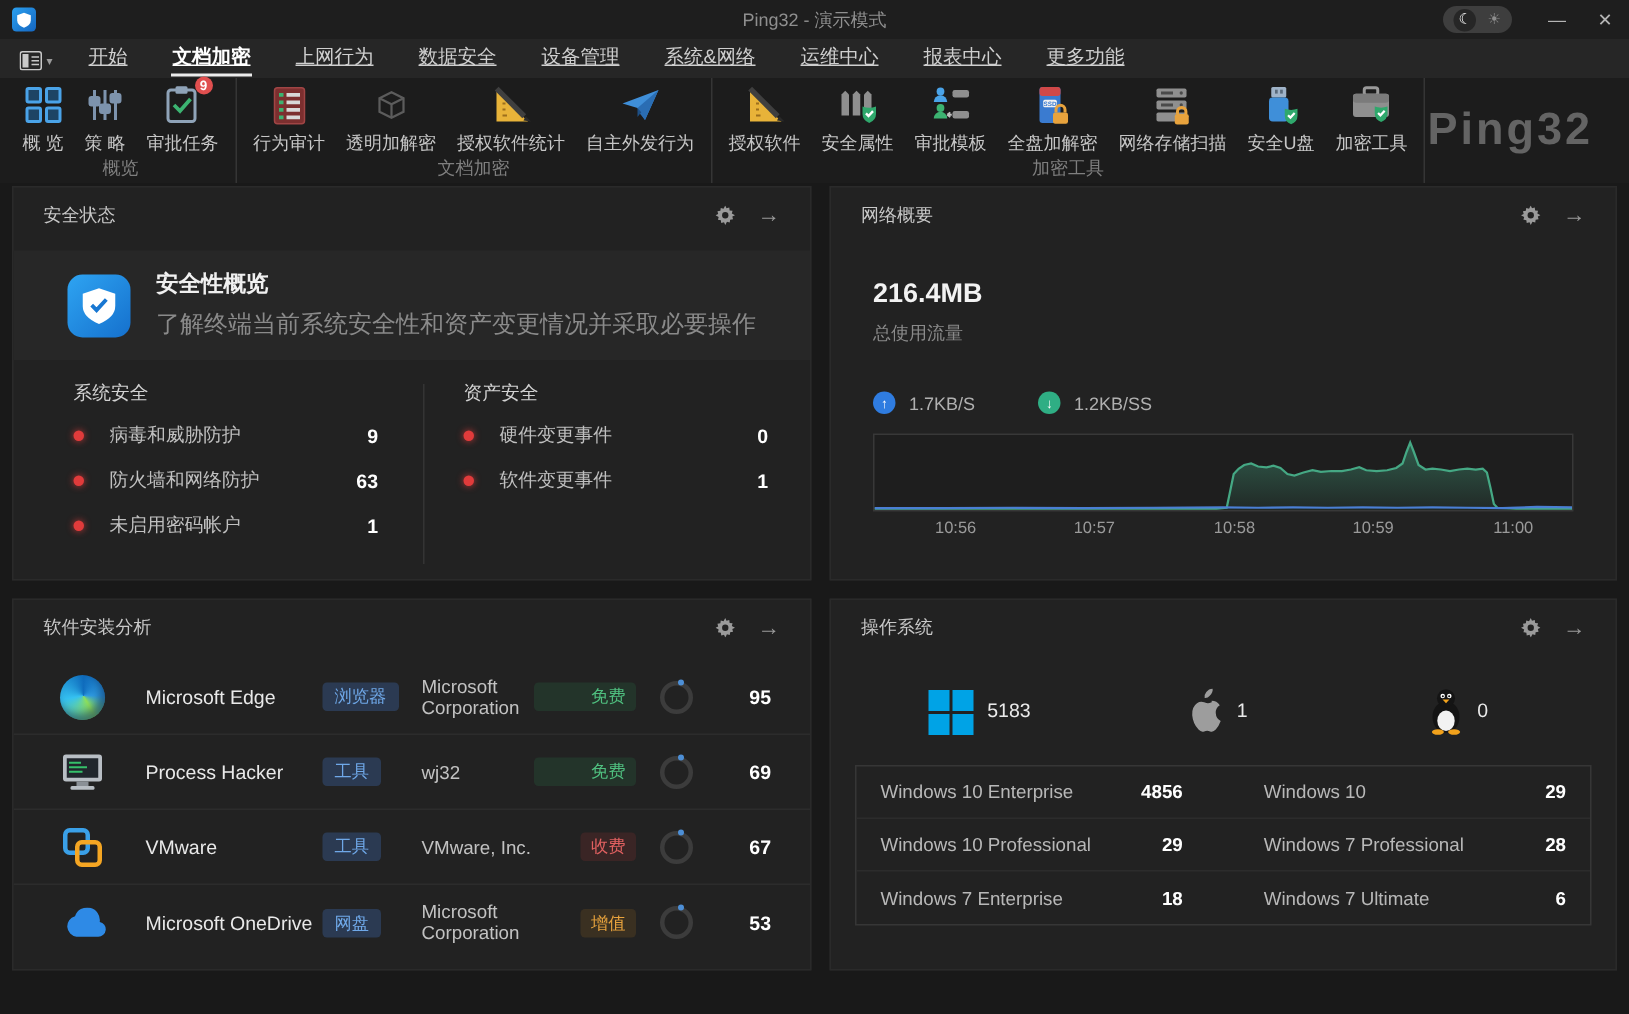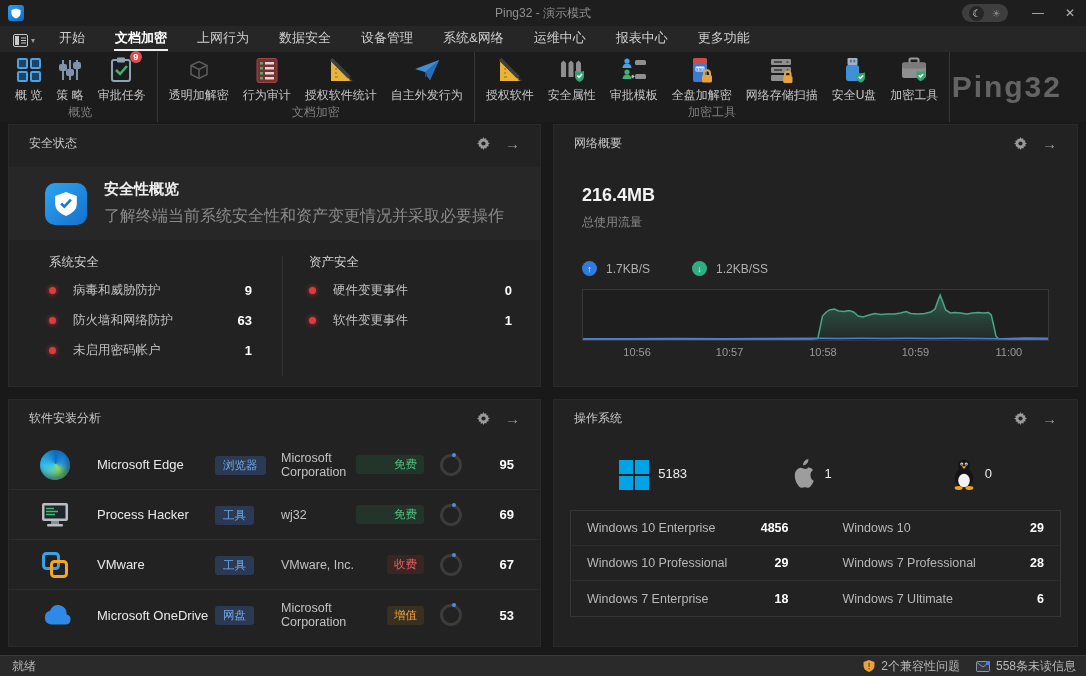--- a/index.html
+++ b/index.html
@@ -12,21 +12,21 @@
   .win-title{position:absolute;left:0;right:0;text-align:center;font-size:12px;color:#8f8f8f;}
   .controls{margin-left:auto;display:flex;align-items:center;z-index:2;}
   .theme-pill{width:46px;height:18px;border-radius:9px;background:#3e3e3e;display:flex;align-items:center;justify-content:space-evenly;margin-right:14px;cursor:pointer;}
   .moon{width:15px;height:15px;border-radius:50%;background:#262626;color:#f2f2f2;font-size:10px;line-height:15px;text-align:center;}
   .sun{color:#8d8d8d;font-size:10px;}
   .wbtn{width:32px;height:26px;text-align:center;line-height:26px;color:#b5b5b5;font-size:12px;cursor:pointer;}
 
   
   .tabbar{height:26px;background:#262626;display:flex;align-items:flex-end;padding:0 4px;flex:none;}
   .menu-btn{display:flex;align-items:center;gap:3px;padding:0 9px 5px 9px;cursor:pointer;}
-  .tab{padding:0 15px 5px;font-size:13px;color:#cfcfcf;position:relative;cursor:pointer;white-space:nowrap;}
+  .tab{padding:0 15px 5px;font-size:13px;color:#cfcfcf;position:relative;cursor:pointer;white-space:nowrap;text-decoration:underline;}
   .tab.active{color:#ffffff;font-weight:700;}
   .tab.active::after{content:"";position:absolute;left:14px;right:14px;bottom:1px;height:2px;background:#ececec;}
 
   
   .ribbon{height:70px;background:#1c1c1c;display:flex;padding:0 0 0 4px;flex:none;}
   .rgroup{display:flex;flex-direction:column;border-right:1px solid #353535;padding:0 4px;}
   .g-items{flex:1;display:flex;align-items:center;}
   .ritem{display:flex;flex-direction:column;align-items:center;gap:2px;padding:3px 7px 0;cursor:pointer;position:relative;}
   .ricon{height:30px;display:flex;align-items:center;justify-content:center;position:relative;}
   .rlabel{font-size:12px;color:#c6c6c6;white-space:nowrap;}
@@ -189,42 +189,42 @@
           <span class="rlabel">审批任务</span>
         </div>
       </div>
       <div class="g-label">概览</div>
     </div>
 
     <div class="rgroup">
       <div class="g-items">
         <div class="ritem">
           <span class="ricon">
-            <svg width="28" height="28" viewBox="0 0 28 28" fill="none" stroke="#5c5c5c" stroke-width="1.5">
-                <path d="M6 9.5 L14 5.5 L22 9.5 L22 18.5 L14 22.5 L6 18.5 Z"></path>
-                <path d="M6 9.5 L14 13.5 L22 9.5 M14 13.5 L14 22.5"></path>
-              </svg>
-          </span>
-          <span class="rlabel">透明加解密</span>
-        </div>
-        <div class="ritem">
-          <span class="ricon">
             <svg width="24" height="27" viewBox="0 0 24 27">
                 <rect x="2" y="1.5" width="20" height="24" rx="2" fill="#7c2f2f" stroke="#a04545"></rect>
                 <rect x="5" y="5" width="3" height="2.5" fill="#3cb371"></rect>
                 <rect x="10" y="5" width="9" height="2.5" fill="#d8d8d8"></rect>
                 <rect x="5" y="10" width="3" height="2.5" fill="#3cb371"></rect>
                 <rect x="10" y="10" width="9" height="2.5" fill="#d8d8d8"></rect>
                 <rect x="5" y="15" width="3" height="2.5" fill="#3cb371"></rect>
                 <rect x="10" y="15" width="9" height="2.5" fill="#d8d8d8"></rect>
                 <rect x="5" y="20" width="3" height="2.5" fill="#3cb371"></rect>
                 <rect x="10" y="20" width="9" height="2.5" fill="#d8d8d8"></rect>
               </svg>
           </span>
           <span class="rlabel">行为审计</span>
+        </div>
+        <div class="ritem">
+          <span class="ricon">
+            <svg width="28" height="28" viewBox="0 0 28 28" fill="none" stroke="#5c5c5c" stroke-width="1.5">
+                <path d="M6 9.5 L14 5.5 L22 9.5 L22 18.5 L14 22.5 L6 18.5 Z"></path>
+                <path d="M6 9.5 L14 13.5 L22 9.5 M14 13.5 L14 22.5"></path>
+              </svg>
+          </span>
+          <span class="rlabel">透明加解密</span>
         </div>
         <div class="ritem">
           <span class="ricon">
             <svg width="28" height="28" viewBox="0 0 28 28">
                 <path d="M4 25 L25 25 L4 5 Z" fill="#e8b339"></path>
                 <path d="M8 21h3M8 17h2M8 13h2" stroke="#9c6f1d" stroke-width="1.2"></path>
                 <rect x="12.2" y="-1" width="3.6" height="26" transform="rotate(-45 14 13)" fill="#3f3f3f"></rect>
                 <path d="M23.5 21.5 L27 25 L22 24.3 Z" fill="#2a2a2a"></path>
               </svg>
           </span>
@@ -606,34 +606,13 @@
             </span>
           <span class="os-cell">
               <span>Windows 7 Ultimate</span>
               <span class="val">6</span>
             </span>
         </div>
       </div>
     </div>
   </div>
 
-  <div class="statusbar">
-    <span>就绪</span>
-    <span class="status-right">
-      <span class="status-item">
-        <svg width="12" height="14" viewBox="0 0 22 24">
-            <path d="M11 1 L21 4.5 V12 q0 7-10 11 Q1 19 1 12 V4.5 Z" fill="#e8a33d"></path>
-            <rect x="10" y="6" width="2.4" height="8" rx="1.2" fill="#7a5210"></rect>
-            <circle cx="11.2" cy="17" r="1.5" fill="#7a5210"></circle>
-          </svg>
-        <span>2个兼容性问题</span>
-      </span>
-      <span class="status-item">
-        <svg width="14" height="11" viewBox="0 0 14 11">
-            <rect x="0.5" y="0.5" width="13" height="10" rx="1" fill="#343b46" stroke="#8a94a8"></rect>
-            <path d="M1 1.5 L7 6 L13 1.5" fill="none" stroke="#8a94a8"></path>
-            <rect x="10" y="0" width="4" height="4" fill="#4a7fd4"></rect>
-          </svg>
-        <span>558条未读信息</span>
-      </span>
-    </span>
-  </div>
 </div>
 
 </body></html>

